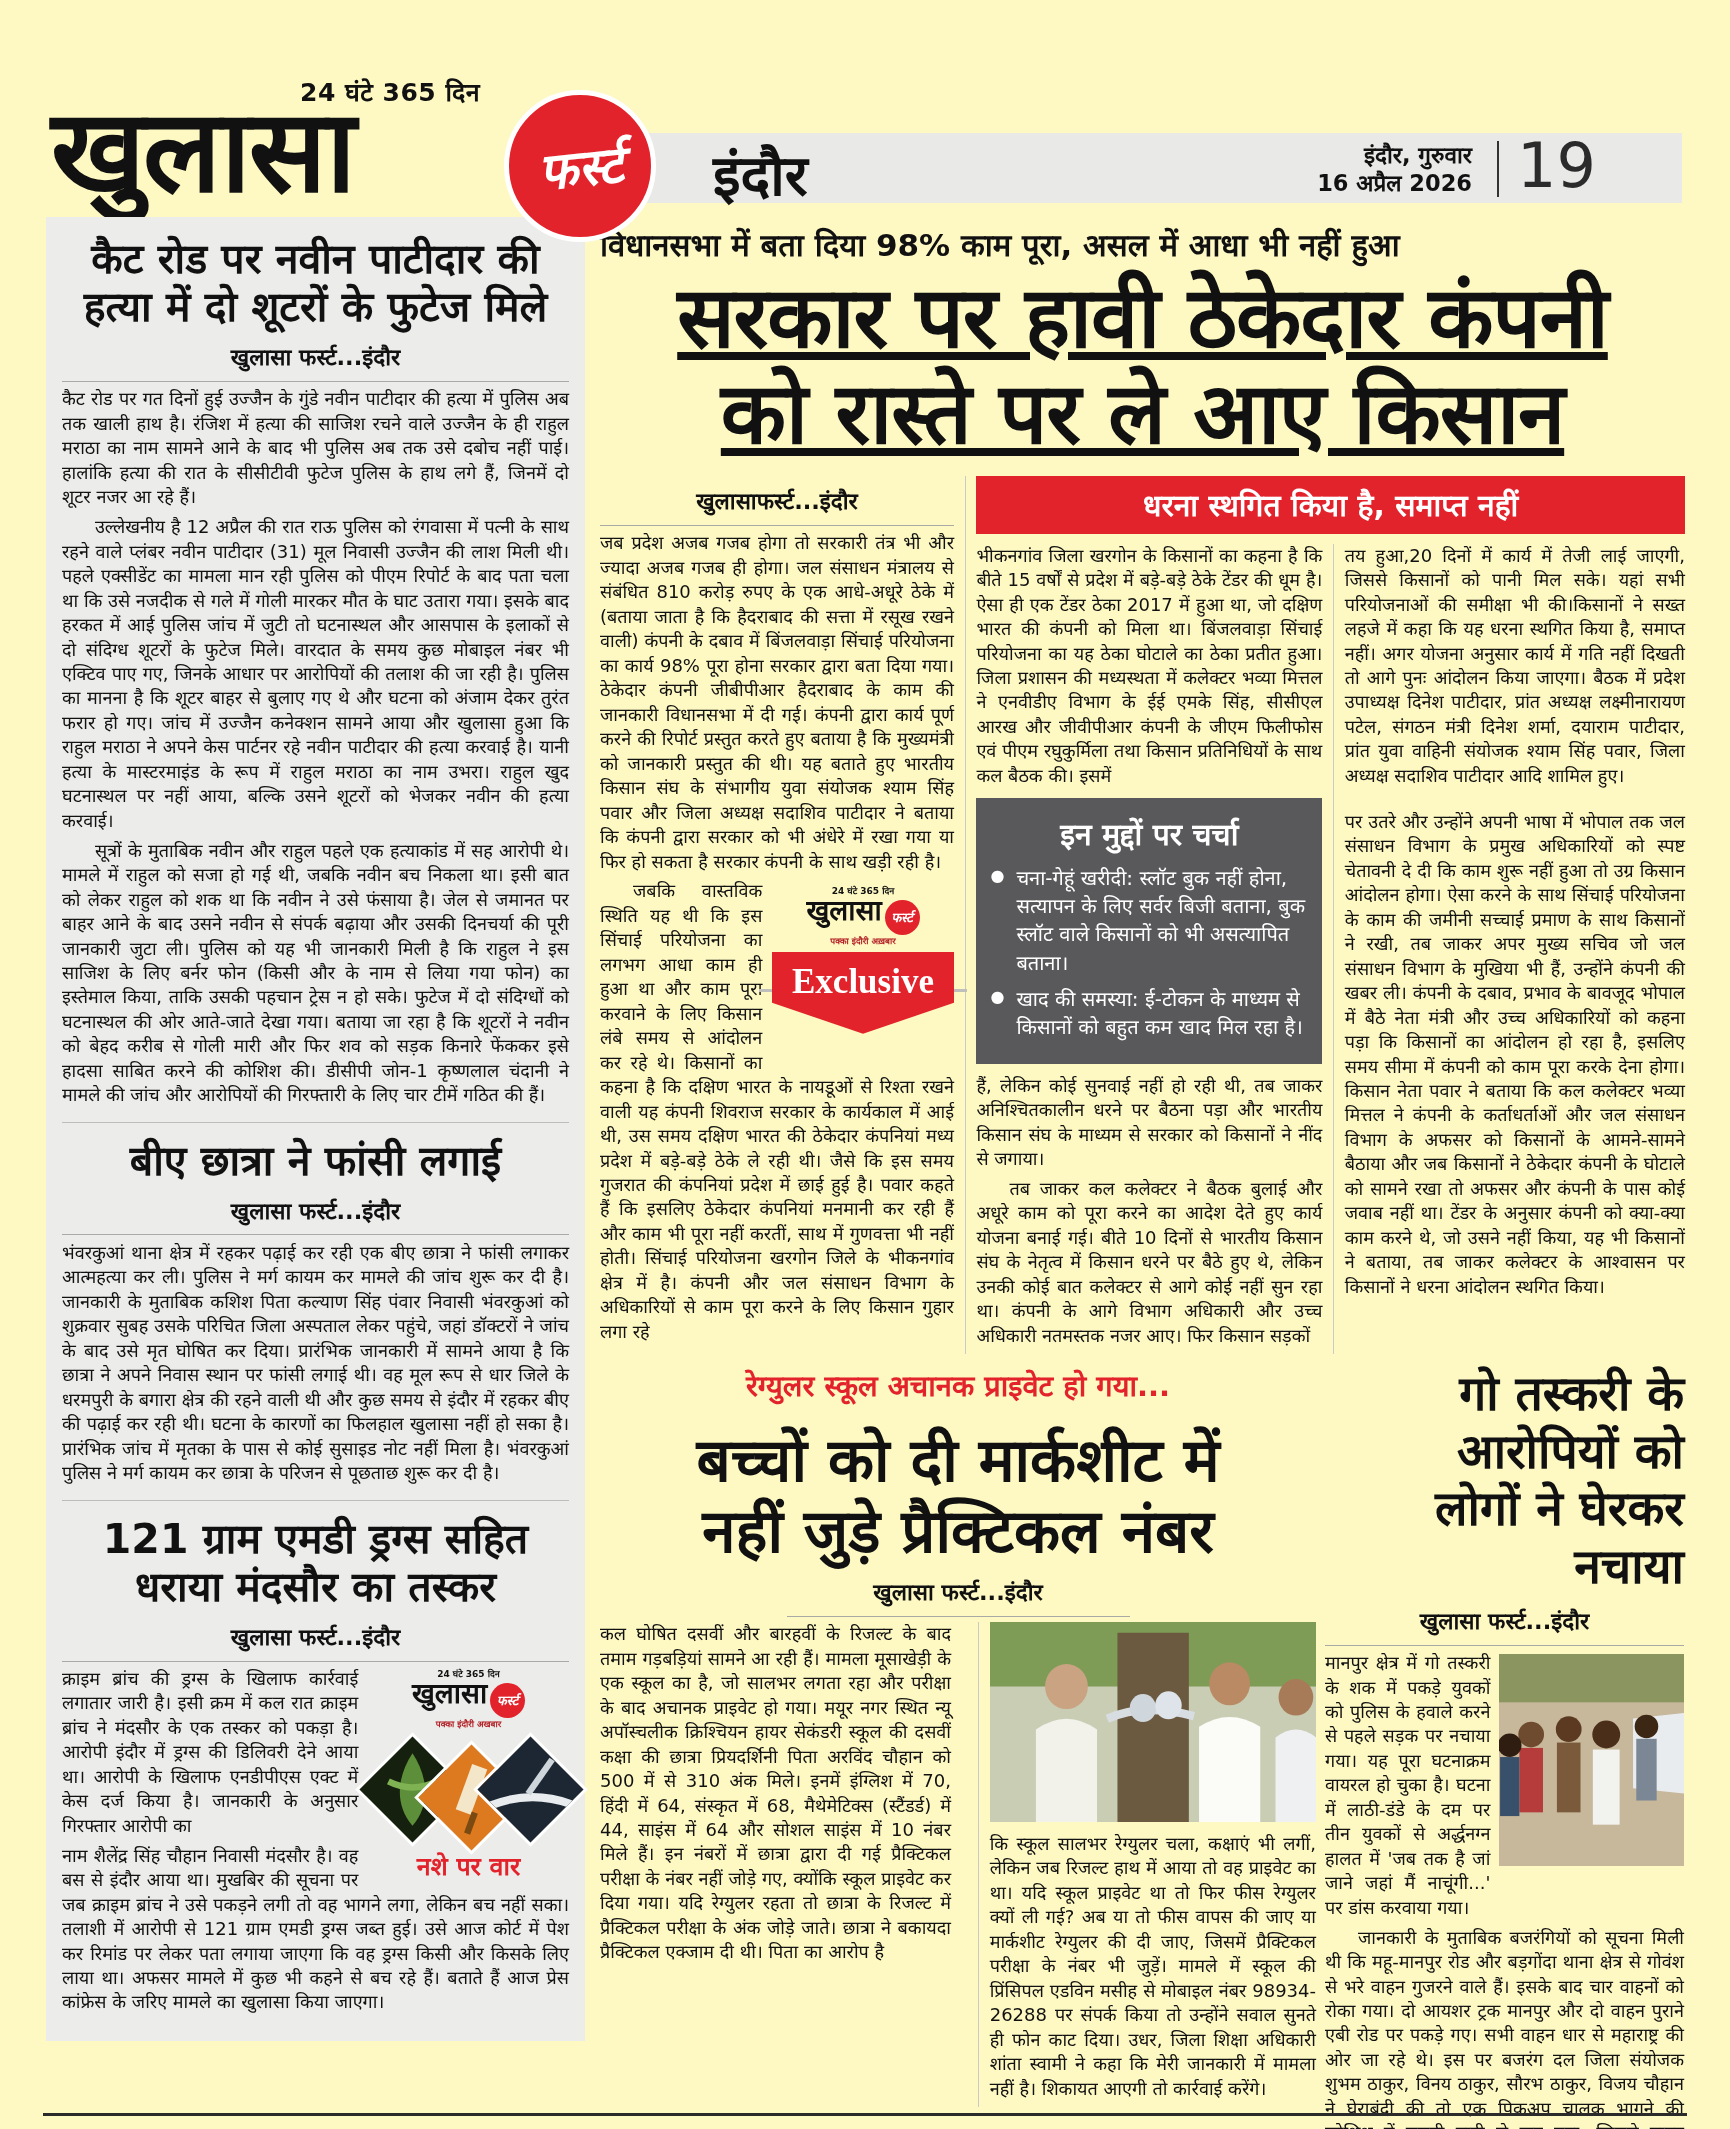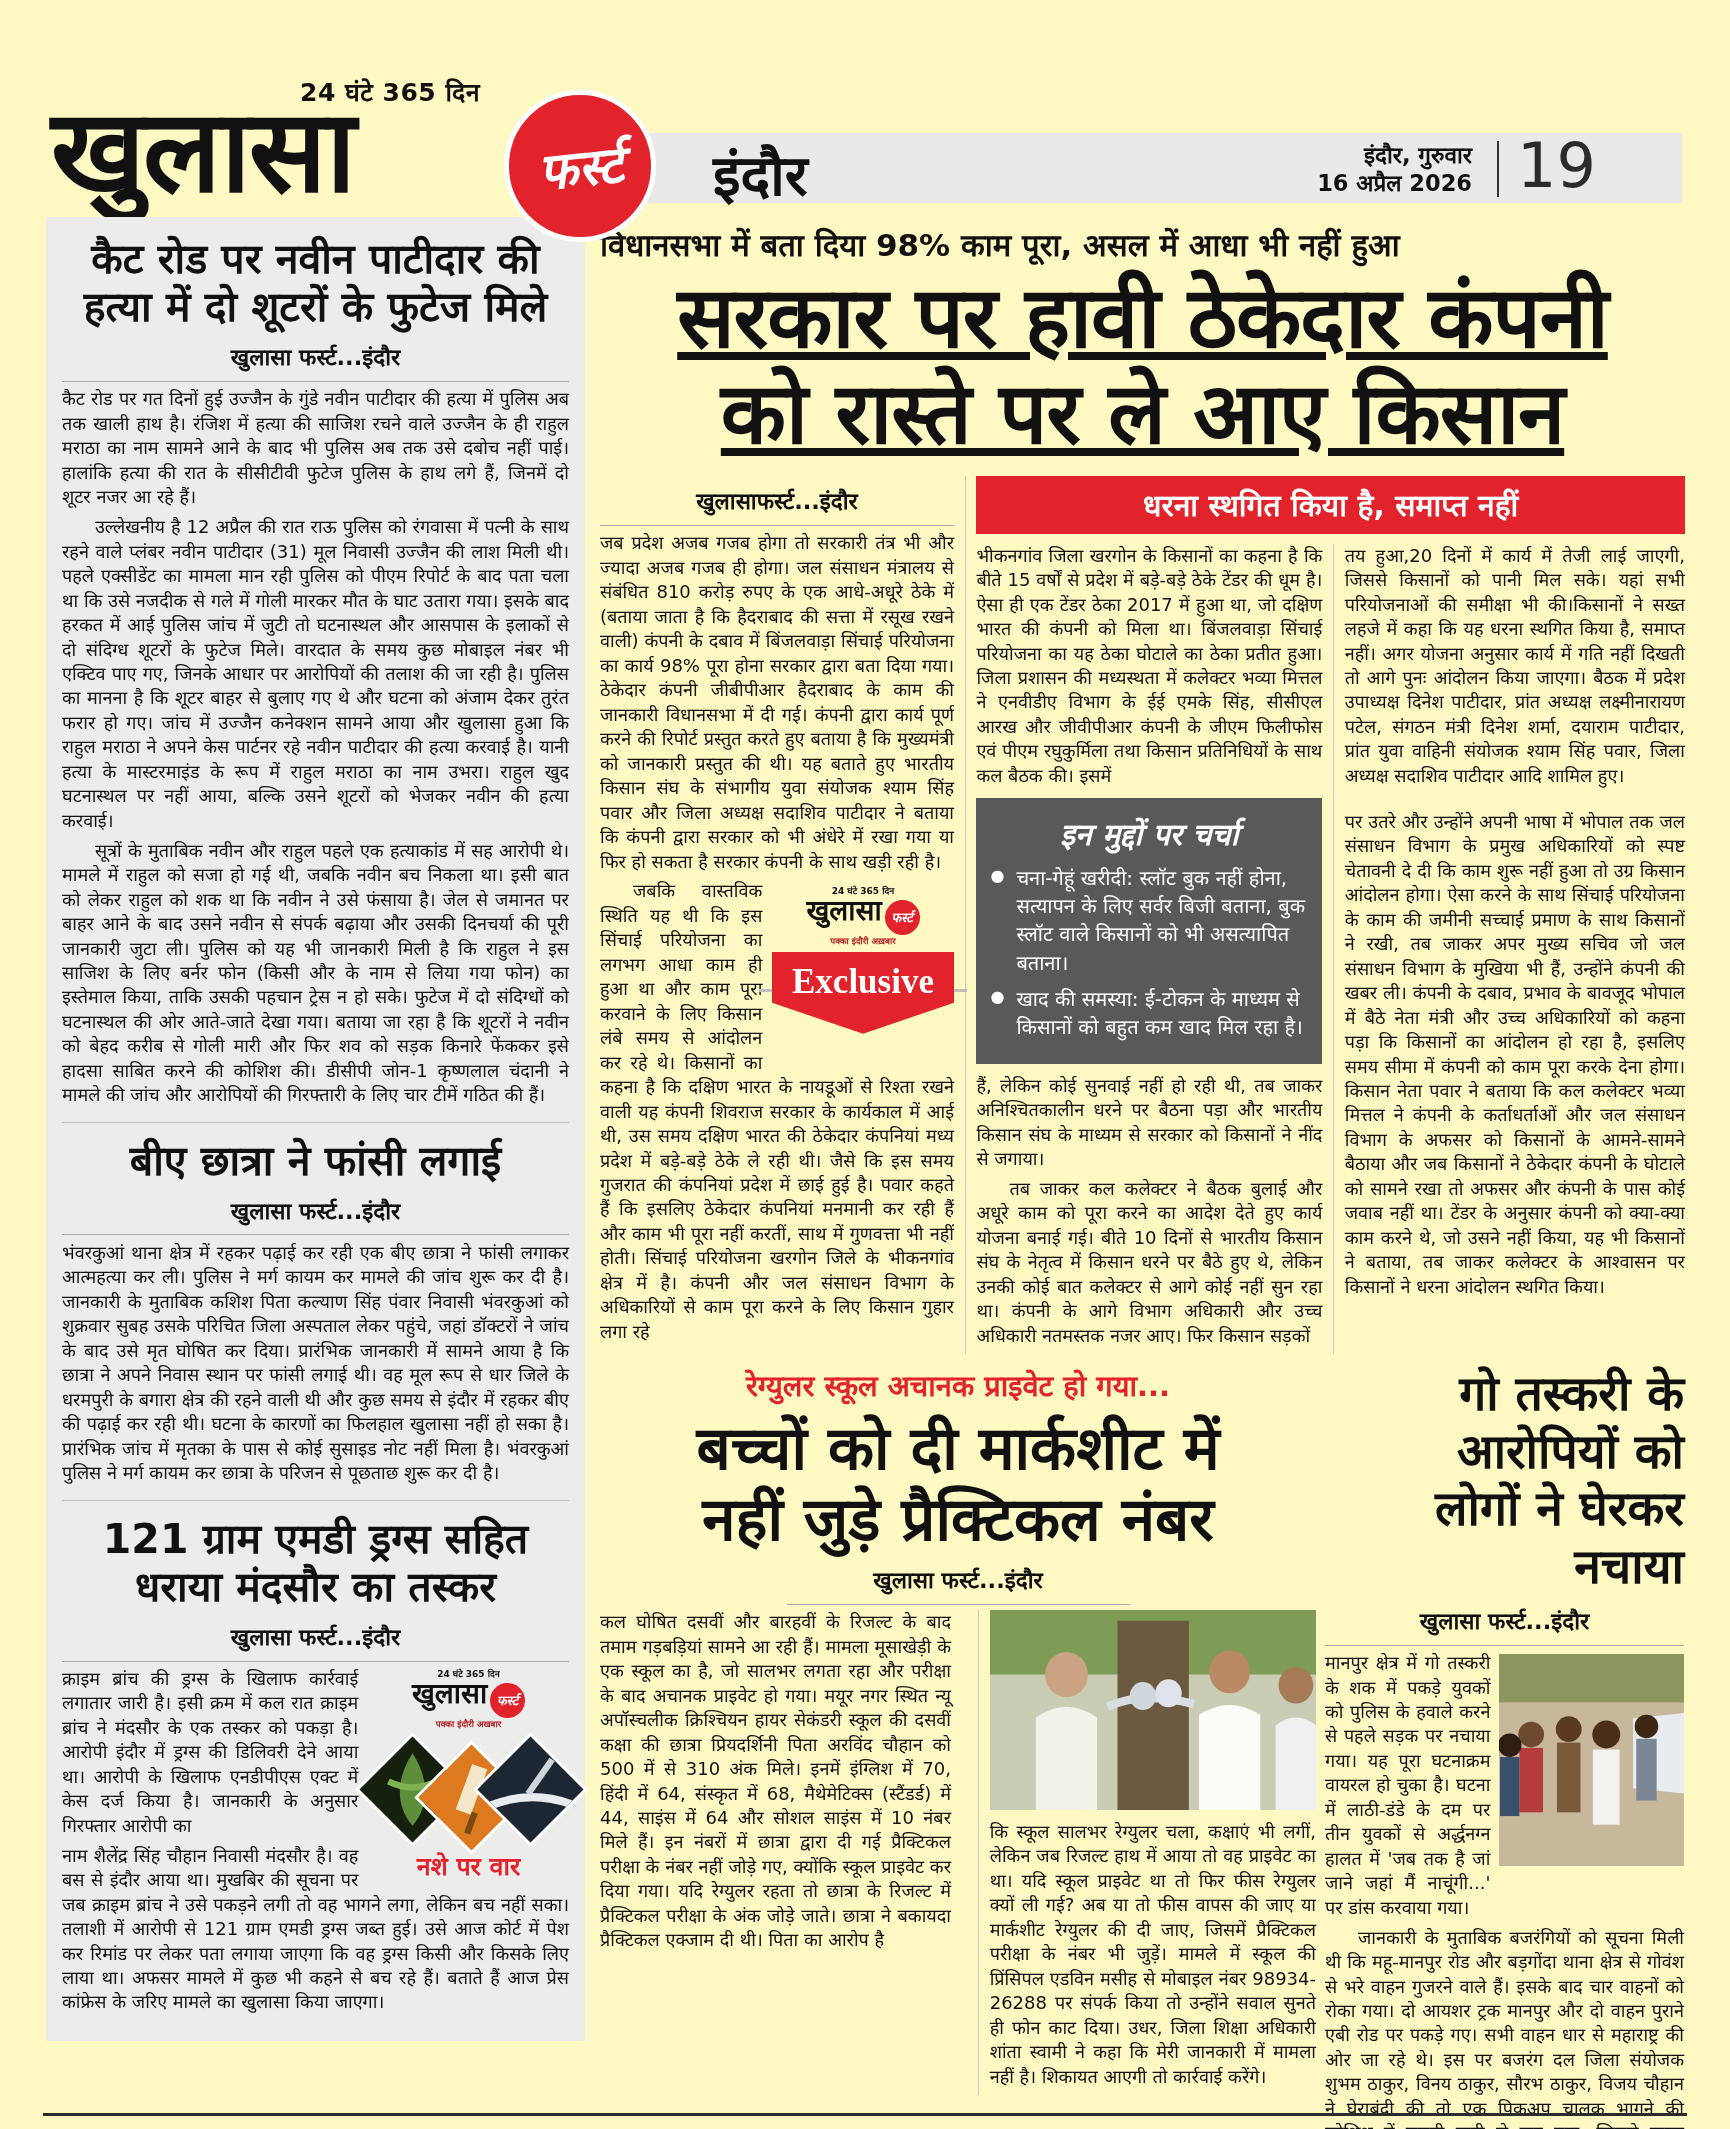--- a/index.html
+++ b/index.html
@@ -47,34 +47,34 @@
   .main-hl{text-align:center;font-size:85px;font-weight:bold;line-height:1.12;letter-spacing:-1.1px;margin-top:5.4px;text-decoration:underline;}
   .main-cols{display:flex;margin-top:15px;}
   .mcol1{width:354px;padding-right:10.7px;border-right:1.1px solid #c9c9c5;}
   .mcol1 .byline{border-bottom:1.6px solid #a9a9a6;}
   .main-right{flex:1;padding-left:10.7px;}
   .banner{background:#e3232c;color:#fff;text-align:center;font-size:30px;font-weight:bold;padding:8.6px 0;margin-bottom:9.7px;}
   .right-cols{display:flex;}
   .mcol2{width:346px;padding-right:10.7px;border-right:1.1px solid #c9c9c5;}
   .mcol3{flex:1;padding-left:10.7px;}
   .graybox{background:#59595b;color:#fff;padding:15px 14px;margin:9.7px 0;}
-  .graybox .bt{text-align:center;font-size:30px;font-weight:bold;margin-bottom:9.7px;font-style:italic;}
+  .graybox .bt{text-align:center;font-size:30px;font-weight:bold;margin-bottom:9.7px;}
   .graybox ul{margin:0;padding:0;list-style:none;}
   .graybox li{font-size:20px;line-height:1.42;padding-left:26px;position:relative;margin-bottom:7.5px;}
   .graybox li::before{content:"●";position:absolute;left:0;top:1.1px;font-size:16px;}
   
   .exclusive{float:right;width:182px;height:182px;margin:4.3px 0 5.4px 9.7px;text-align:center;position:relative;}
   .exline{position:absolute;left:-13px;right:-13px;top:105px;height:3.2px;background:#bfbfbb;}
   .ribbon{position:relative;margin-top:5.4px;background:#e3232c;color:#fff;font-family:"Liberation Serif","DejaVu Serif",serif;
           font-size:35px;font-weight:bold;padding:9.7px 0 32px 0;
           clip-path:polygon(0 0,100% 0,100% 62%,50% 100%,0 62%);}
   
   .school-block{position:absolute;left:600px;top:1365px;width:716px;}
   .school-kicker{text-align:center;font-size:29px;font-weight:bold;color:#e3232c;}
-  .school-hl{text-align:center;font-size:60px;font-weight:bold;line-height:1.18;margin-top:9px;}
+  .school-hl{text-align:center;font-size:60px;font-weight:bold;line-height:1.18;margin-top:21px;}
   .school-cols{display:flex;margin-top:5.4px;}
   .scolA{width:351px;padding-right:27px;border-right:1.1px solid #c9c9c5;}
   .scolB{flex:1;padding-left:10.7px;}
   .photo{display:block;width:100%;height:200px;margin-bottom:9.7px;}
   
   .cow-block{position:absolute;left:1325px;top:1365px;width:359px;}
   .cow-hl{text-align:right;font-size:48px;font-weight:bold;line-height:1.2;}
   .cowphoto{float:right;width:185px;height:212px;margin:3.2px 0 5.4px 8.6px;}
   .bottom-rule{position:absolute;left:43px;right:43px;top:2113px;height:3.2px;background:#2b2b2b;}
 </style>

